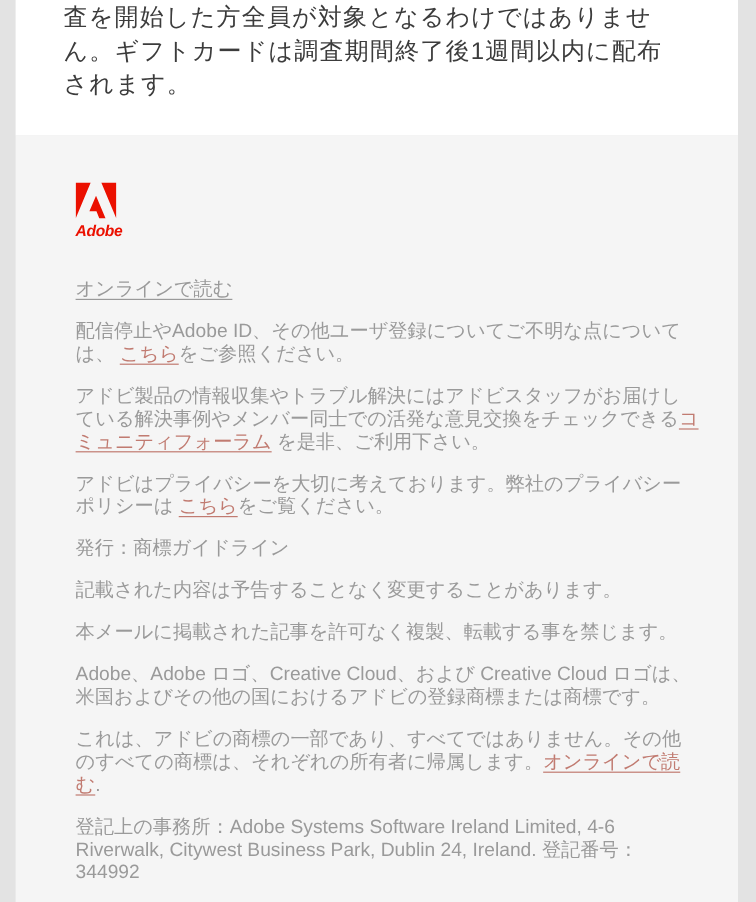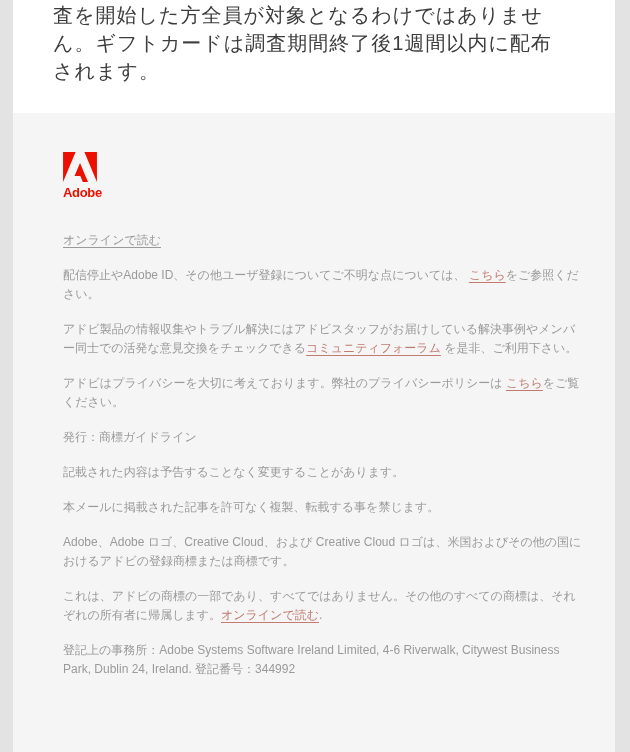--- a/index.html
+++ b/index.html
@@ -40,34 +40,35 @@
   }
   .footer-section {
     background: #f5f5f5;
     height: 639px;
     box-sizing: border-box;
     padding: 39px 32px 0 50px;
   }
   .logo-block {
     display: inline-block;
     text-decoration: none;
+    font-style: italic;
   }
   .logo-mark {
     display: block;
   }
   .wordmark {
     margin-top: 3px;
     font-size: 13px;
     font-weight: bold;
     letter-spacing: -0.3px;
     color: #eb1000;
   }
   .footer-section p {
     margin: 16px 0 0 0;
-    font-size: 12px;
+    font-size: 16px;
     line-height: 19px;
     color: #9a9a9a;
     max-width: 520px;
   }
   .footer-section p.first-para {
     margin-top: 30px;
   }
   .link {
     text-decoration: underline;
     text-underline-offset: 3px;

